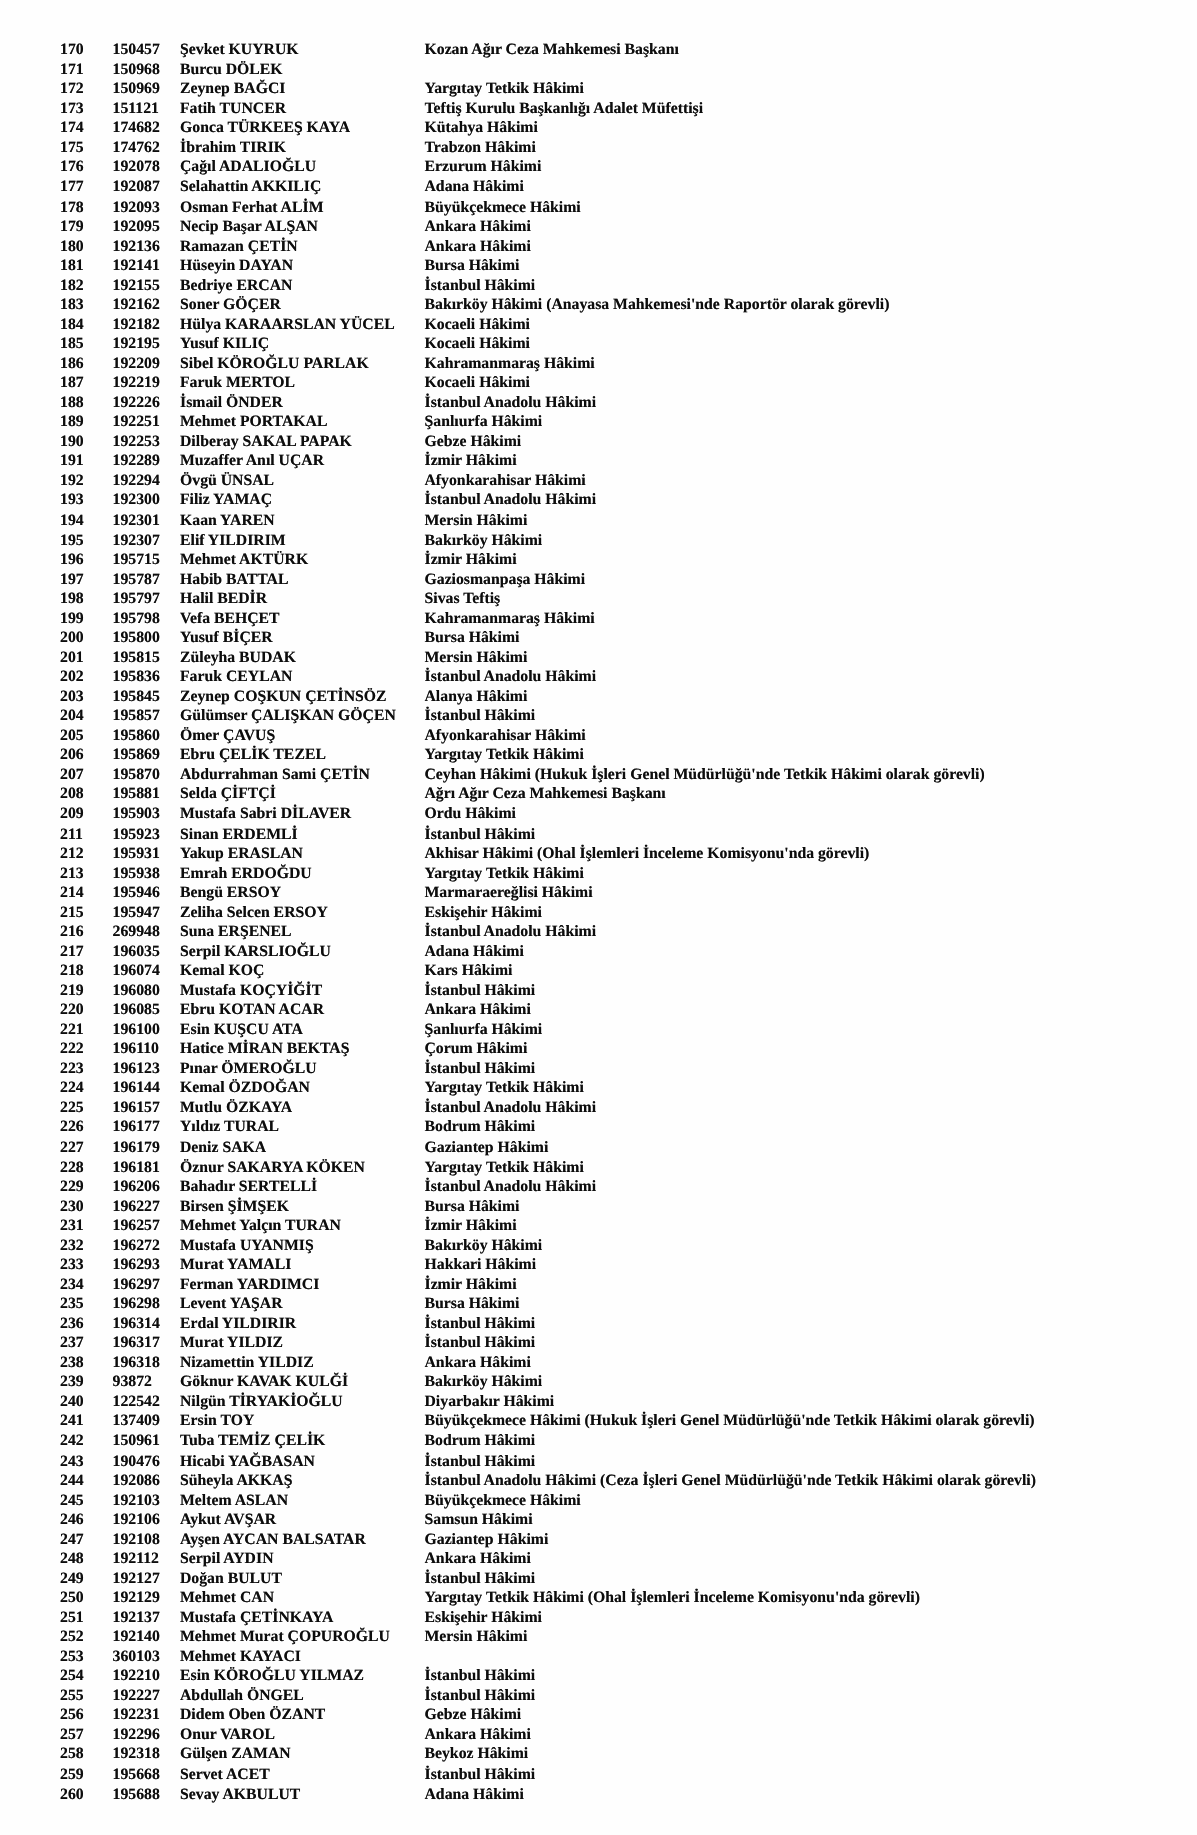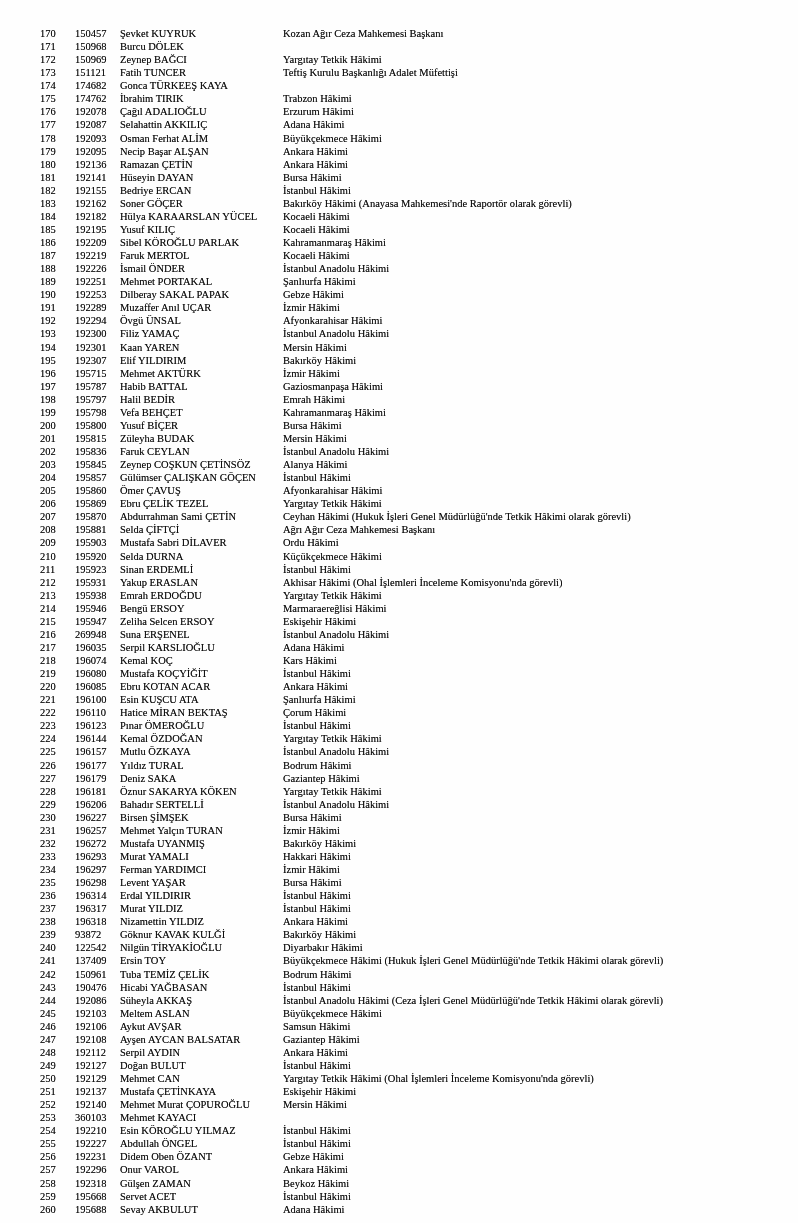--- a/index.html
+++ b/index.html
@@ -17,20 +17,21 @@
   .page {
     position: relative;
     width: 798px;
     height: 1223px;
     background: #fefefe;
     padding-top: 27px;
     box-sizing: border-box;
   }
   .list {
     display: block;
+    font-weight: bold;
   }
   .row {
     display: flex;
     align-items: baseline;
     height: 13.07px;
     line-height: 13.07px;
     font-size: 10.5px;
     white-space: nowrap;
     
     text-shadow: 0 0 0.35px rgba(0,0,0,0.55);
@@ -83,20 +84,21 @@
     <span class="c-no">173</span>
     <span class="c-reg">151121</span>
     <span class="c-name">Fatih TUNCER</span>
     <span class="c-duty">Teftiş Kurulu Başkanlığı Adalet Müfettişi</span>
   </div>
 
   <div class="row">
     <span class="c-no">174</span>
     <span class="c-reg">174682</span>
     <span class="c-name">Gonca TÜRKEEŞ KAYA</span>
+    <span class="c-duty">Kütahya Hâkimi</span>
   </div>
 
   <div class="row">
     <span class="c-no">175</span>
     <span class="c-reg">174762</span>
     <span class="c-name">İbrahim TIRIK</span>
     <span class="c-duty">Trabzon Hâkimi</span>
   </div>
 
   <div class="row">
@@ -250,21 +252,21 @@
     <span class="c-no">197</span>
     <span class="c-reg">195787</span>
     <span class="c-name">Habib BATTAL</span>
     <span class="c-duty">Gaziosmanpaşa Hâkimi</span>
   </div>
 
   <div class="row">
     <span class="c-no">198</span>
     <span class="c-reg">195797</span>
     <span class="c-name">Halil BEDİR</span>
-    <span class="c-duty">Emrah Hâkimi</span>
+    <span class="c-duty">Sivas Teftiş</span>
   </div>
 
   <div class="row">
     <span class="c-no">199</span>
     <span class="c-reg">195798</span>
     <span class="c-name">Vefa BEHÇET</span>
     <span class="c-duty">Kahramanmaraş Hâkimi</span>
   </div>
 
   <div class="row">
@@ -330,26 +332,20 @@
     <span class="c-duty">Ağrı Ağır Ceza Mahkemesi Başkanı</span>
   </div>
 
   <div class="row">
     <span class="c-no">209</span>
     <span class="c-reg">195903</span>
     <span class="c-name">Mustafa Sabri DİLAVER</span>
     <span class="c-duty">Ordu Hâkimi</span>
   </div>
 
-  <div class="row">
-    <span class="c-no">210</span>
-    <span class="c-reg">195920</span>
-    <span class="c-name">Selda DURNA</span>
-    <span class="c-duty">Küçükçekmece Hâkimi</span>
-  </div>
 
   <div class="row">
     <span class="c-no">211</span>
     <span class="c-reg">195923</span>
     <span class="c-name">Sinan ERDEMLİ</span>
     <span class="c-duty">İstanbul Hâkimi</span>
   </div>
 
   <div class="row">
     <span class="c-no">212</span>

